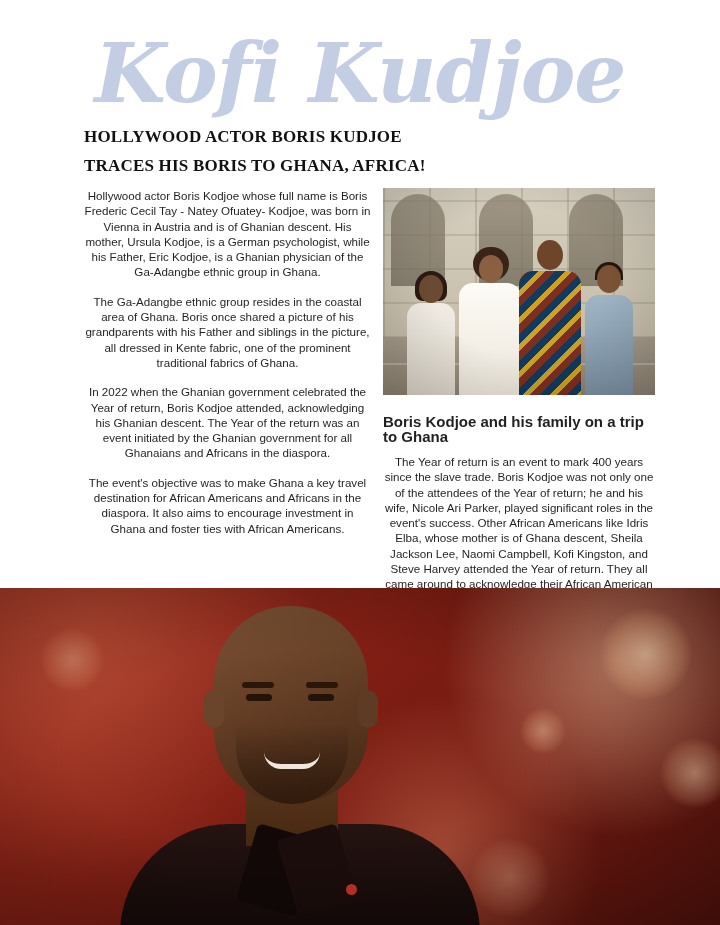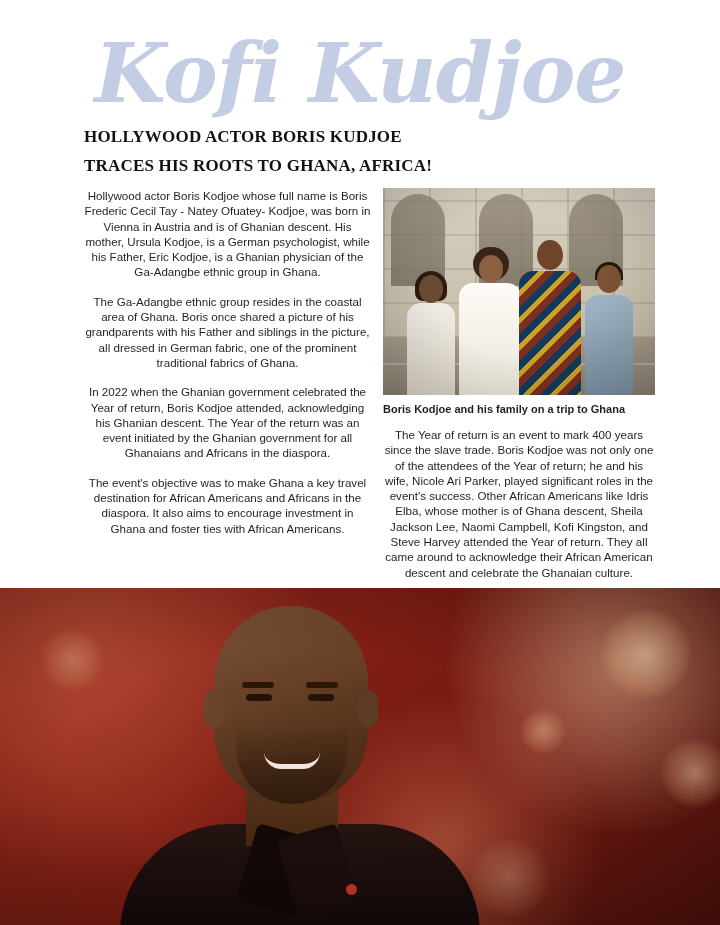--- a/index.html
+++ b/index.html
@@ -177,24 +177,24 @@
   .p4 .p-body { left: 2px; width: 48px; height: 100px; background: linear-gradient(180deg, #9fb4c4 0%, #7d93a6 100%); }
   .fp-vignette {
     position: absolute;
     left: 0; top: 0; width: 272px; height: 207px;
     background: radial-gradient(ellipse at 50% 45%, rgba(0,0,0,0) 45%, rgba(0,0,0,0.18) 100%);
   }
 
   .photo-caption {
     font-family: "Liberation Sans", sans-serif;
     font-weight: bold;
-    font-size: 11px;
+    font-size: 15px;
     line-height: 15px;
     color: #231f20;
-    margin: 7px 0 10px 0;
+    margin: 19px 0 10px 0;
   }
 
   
   .hero {
     position: absolute;
     left: 0;
     top: 588px;
     width: 720px;
     height: 337px;
     overflow: hidden;
@@ -310,26 +310,26 @@
 <body>
 
 <div class="page">
 
   <div class="masthead">
     <div class="masthead-name">Kofi Kudjoe</div>
   </div>
 
   <div class="headline">
     <div class="headline-line">HOLLYWOOD ACTOR BORIS KUDJOE</div>
-    <div class="headline-line">TRACES HIS ROOTS TO GHANA, AFRICA!</div>
+    <div class="headline-line">TRACES HIS BORIS TO GHANA, AFRICA!</div>
   </div>
 
   <div class="col-left">
     <p class="body-par">Hollywood actor Boris Kodjoe whose full name is Boris Frederic Cecil Tay - Natey Ofuatey- Kodjoe, was born in Vienna in Austria and is of Ghanian descent. His mother, Ursula Kodjoe, is a German psychologist, while his Father, Eric Kodjoe, is a Ghanian physician of the Ga-Adangbe ethnic group in Ghana.</p>
-    <p class="body-par">The Ga-Adangbe ethnic group resides in the coastal area of Ghana. Boris once shared a picture of his grandparents with his Father and siblings in the picture, all dressed in German fabric, one of the prominent traditional fabrics of Ghana.</p>
+    <p class="body-par">The Ga-Adangbe ethnic group resides in the coastal area of Ghana. Boris once shared a picture of his grandparents with his Father and siblings in the picture, all dressed in Kente fabric, one of the prominent traditional fabrics of Ghana.</p>
     <p class="body-par">In 2022 when the Ghanian government celebrated the Year of return, Boris Kodjoe attended, acknowledging his Ghanian descent. The Year of the return was an event initiated by the Ghanian government for all Ghanaians and Africans in the diaspora.</p>
     <p class="body-par">The event's objective was to make Ghana a key travel destination for African Americans and Africans in the diaspora. It also aims to encourage investment in Ghana and foster ties with African Americans.</p>
   </div>
 
   <div class="col-right">
 
     <div class="family-photo">
       <div class="fp-sky"></div>
       <div class="fp-wall"></div>
       <div class="fp-arch a1"></div>

